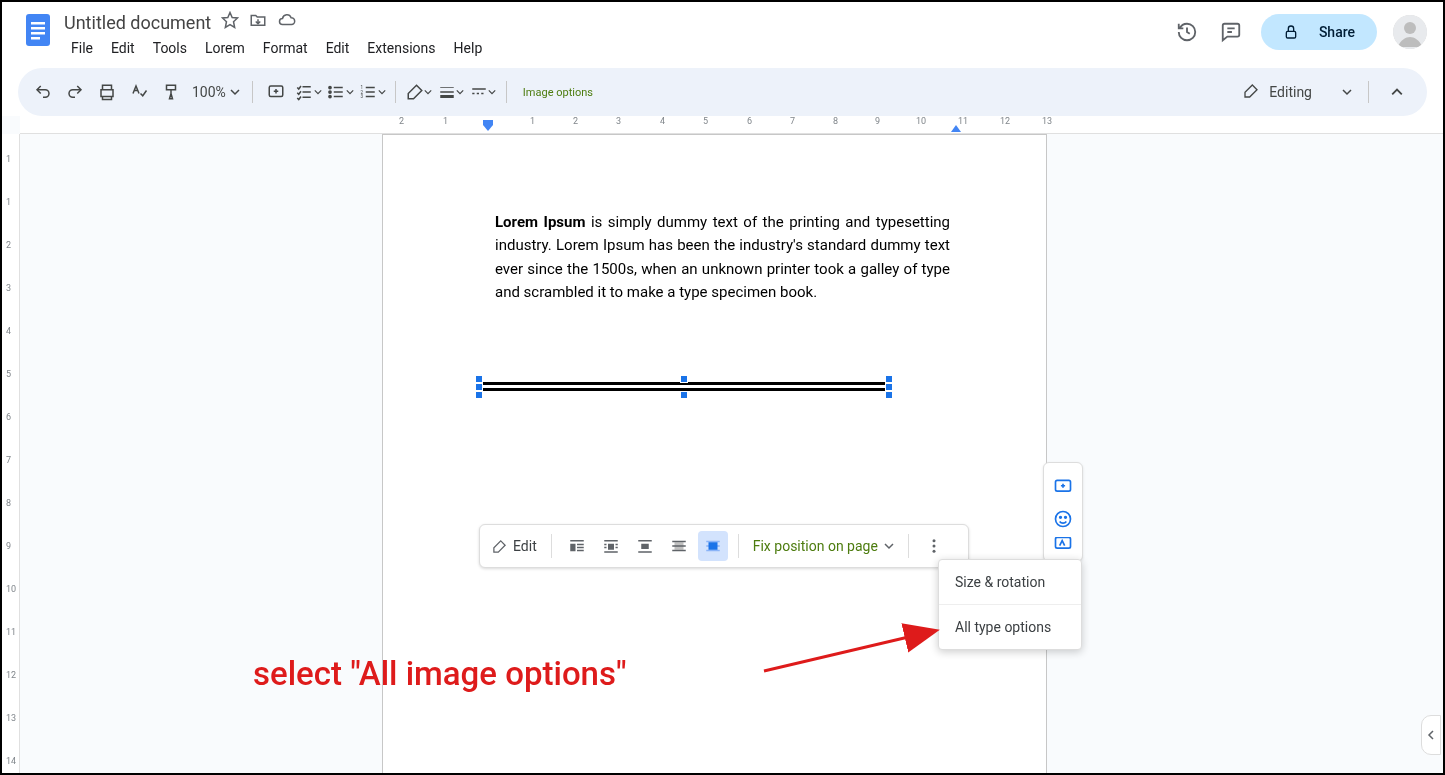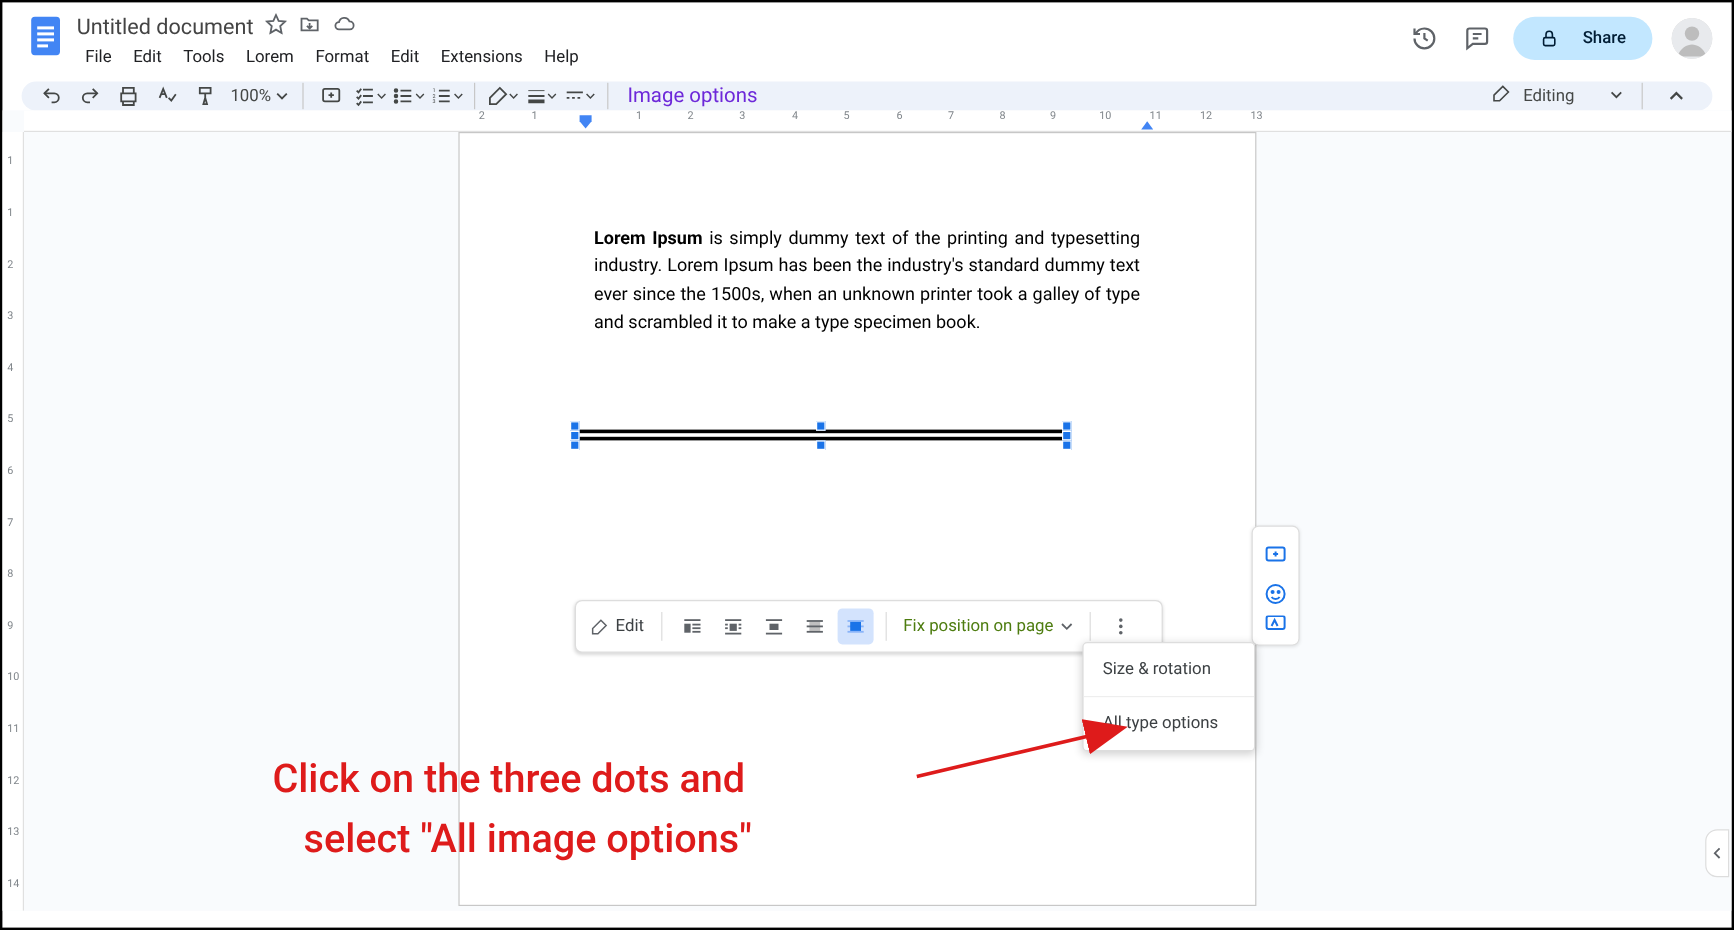--- a/index.html
+++ b/index.html
@@ -13,46 +13,46 @@
 .titleicons { display: flex; gap: 10px; align-items: center; color: #5f6368; }
 .titleicons span { cursor: pointer; }
 .menubar { display: flex; gap: 4px; margin-top: 2px; }
 .menubar span { font-size: 14px; color: #202124; padding: 4px 7px; cursor: pointer; border-radius: 4px; }
 .spacer { flex: 1; }
 .topright { display: flex; align-items: center; gap: 16px; margin-top: 4px; }
 .iconbtn { width: 28px; height: 28px; display: flex; align-items: center; justify-content: center; cursor: pointer; color: #5f6368; border-radius: 50%; }
 .sharebtn { background: #c2e7ff; color: #001d35; padding: 10px 22px; border-radius: 40px; font-size: 14px; font-weight: 500; display: flex; align-items: center; gap: 20px; cursor: pointer; }
 .avatar { width: 34px; height: 34px; border-radius: 50%; background: #ddd; overflow: hidden; display:flex; align-items:center; justify-content:center;}
 .avatar svg{width:34px;height:34px;}
-.toolbar { margin: 2px 16px 0 16px; background: #edf2fa; border-radius: 24px; height: 24px; display: flex; align-items: center; padding: 0 10px; gap: 2px; }
+.toolbar { margin: 2px 16px 0 16px; background: #edf2fa; border-radius: 24px; height: 48px; display: flex; align-items: center; padding: 0 10px; gap: 2px; }
 .tbtn { width: 30px; height: 30px; display: flex; align-items: center; justify-content: center; cursor: pointer; color: #444746; border-radius: 4px; }
 .sep { width:1px; height:22px; background:#c7c7c7; margin:0 6px; }
 .zoom { display:flex; align-items:center; gap:4px; font-size:14px; color:#444746; padding:0 4px;}
-.imgopt { font-size:17px; color:#6d28d9; padding:0 8px; cursor:pointer;}
+.imgopt { font-size:11px; color:#4d7c0f; padding:0 8px; cursor:pointer;}
 .editmode { margin-left:auto; display:flex; align-items:center; gap:10px; font-size:14px; color:#444746; padding:0 8px;}
 .editmode .expand{ margin-left:20px;}
 .chev{width:24px;height:24px;display:flex;align-items:center;justify-content:center;}
 .workspace { position:relative; background:#f9fbfd; height: calc(775px - 64px - 44px); overflow:hidden;}
 .vruler{position:absolute; left:0; top:18px; bottom:0; width:18px; background:#fff; border-right:1px solid #e0e0e0;}
 .hruler{position:absolute; left:18px; right:0; top:0; height:18px; background:#fff; border-bottom:1px solid #e0e0e0;}
 .tick{position:absolute; font-size:9px; color:#80868b;}
 .page{ position:absolute; left:380px; top:18px; width:665px; height:645px; background:#fff; border:1px solid #c7c7c7;}
 .docbody{ padding:76px 96px 0 96px; font-family: Arial, sans-serif; color:#000;}
 .docbody h3{ font-size:15px; font-weight:bold; margin-bottom:20px;}
 .docbody p{ font-size:15px; line-height:1.55; text-align:justify;margin-left:16px;}
 .selimg{ position:absolute; left:96px; top:244px; width:410px; height:16px;}
 .selimg .bar{ position:absolute; left:0; right:0; top:3px; height:9px; background:#fff; border-top:3px solid #000; border-bottom:3px solid #000;}
 .handle{ position:absolute; width:8px; height:8px; background:#1a73e8; border:1px solid #fff;}
 .floatbar{ position:absolute; left:477px; top:408px; width:490px; height:44px; background:#fff; border:1px solid #ddd; border-radius:6px; box-shadow:0 1px 3px rgba(0,0,0,.15); display:flex; align-items:center; padding:0 8px; gap:4px;}
 .fbtn{ width:30px;height:30px;display:flex;align-items:center;justify-content:center;border-radius:4px;cursor:pointer;color:#5f6368;}
 .fbtn.active{ background:#d3e3fd; color:#1a73e8;}
 .fedit{display:flex;align-items:center;gap:6px;font-size:14px;color:#3c4043;padding:0 4px;cursor:pointer;}
 .fsep{width:1px;height:24px;background:#ddd;margin:0 6px;}
 .ftext{font-size:14px;color:#4d7c0f;padding:0 4px;cursor:pointer;display:flex;align-items:center;gap:6px;}
-.dropdown{ position:absolute; left:900px; top:443px; width:144px; background:#fff; border:1px solid #ddd; border-radius:4px; box-shadow:0 2px 8px rgba(0,0,0,.2);}
+.dropdown{ position:absolute; left:936px; top:443px; width:144px; background:#fff; border:1px solid #ddd; border-radius:4px; box-shadow:0 2px 8px rgba(0,0,0,.2);}
 .ditem{ padding:14px 16px; font-size:14px; color:#3c4043; cursor:pointer;}
 .ditem:first-child{border-bottom:1px solid #eee;}
 .sidestrip{ position:absolute; right:360px; top:346px; width:40px; background:#fff; border:1px solid #ddd; border-radius:6px; box-shadow:0 1px 3px rgba(0,0,0,.1); padding:6px 0;}
 .sitem{width:28px;height:28px;margin:4px auto;display:flex;align-items:center;justify-content:center;color:#1a73e8;cursor:pointer;}
 .annotation{position:absolute; left:225px; top:533px; font-family:'Segoe Script','Comic Sans MS',cursive; color:#de1b1b; font-size:33px; line-height:1.5; font-weight:500;}
 .arrow{position:absolute; left:757px; top:497px; pointer-events:none;}
 .showpanel{position:absolute;right:2px;bottom:28px;width:20px;height:40px;background:#fff;border:1px solid #ddd;border-radius:10px 0 0 10px;display:flex;align-items:center;justify-content:center;color:#5f6368;cursor:pointer;}
 </style>
 </head>
 <body>
@@ -394,21 +394,20 @@
         </svg>
       </div>
   </div>
 
   <div class="dropdown">
     <div class="ditem">Size &amp; rotation</div>
     <div class="ditem">All type options</div>
   </div>
 
   <div class="annotation">
-    <div>Click on the three dots and</div>
     <div style="padding-left:26px">select "All image options"</div>
   </div>
 
   <svg class="arrow" width="190" height="70">
     <defs>
         <marker id="ah" markerWidth="12" markerHeight="12" refX="10" refY="5" orient="auto">
           <path d="M0 0L12 5L0 10z" fill="#de1b1b"></path>
         </marker>
       </defs>
     <line x1="5" y1="58" x2="175" y2="18" stroke="#de1b1b" stroke-width="3" marker-end="url(#ah)"></line>

